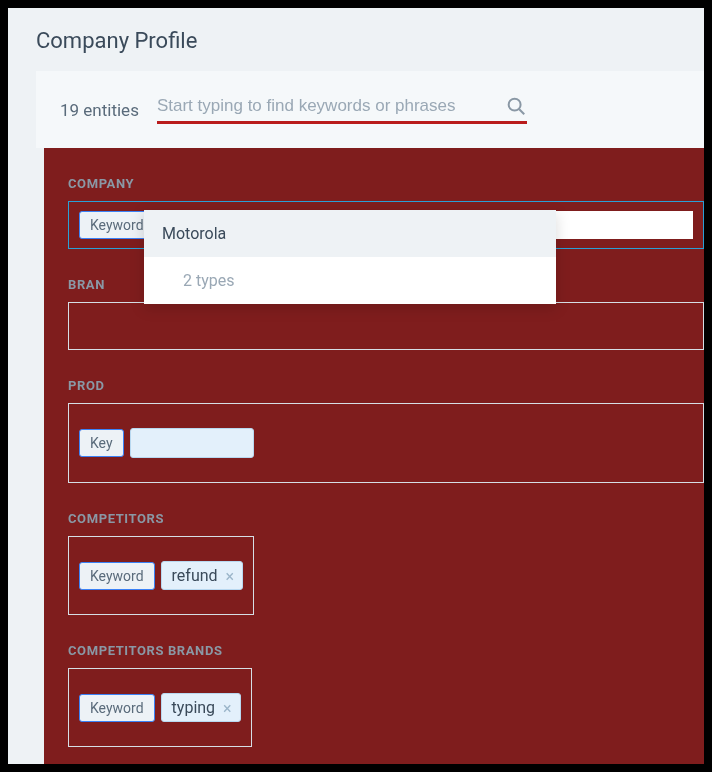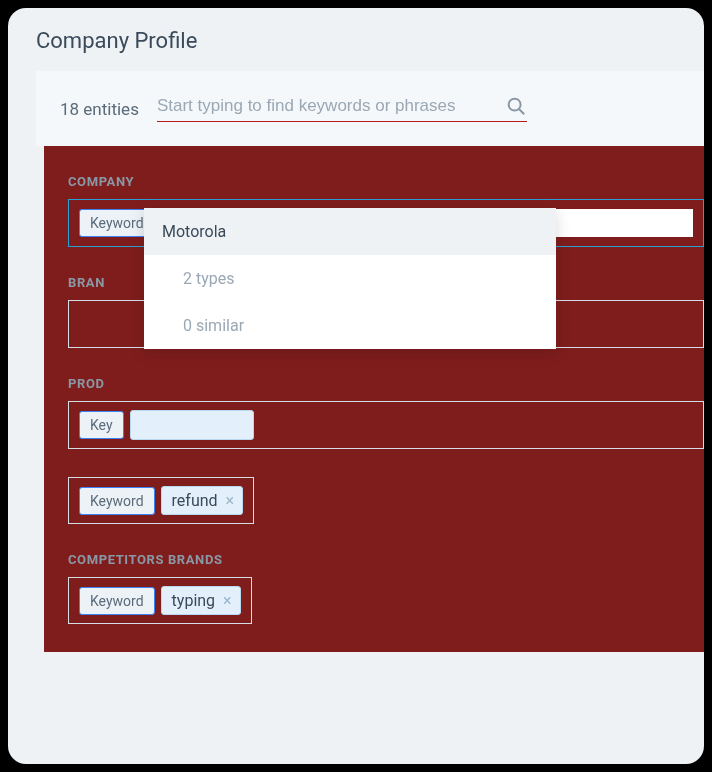--- a/index.html
+++ b/index.html
@@ -8,21 +8,20 @@
       background: #000;
       padding: 8px;
       width: 712px;
       height: 772px;
     }
     .window {
       background: #eef2f5;
       width: 100%;
       height: 100%;
       overflow: hidden;
-      border-radius: 18px;
     }
     .header {
       padding: 20px 28px 18px;
     }
     .header-title {
       font-size: 22px;
       color: #3a4a5a;
       font-weight: 400;
     }
     .panel {
@@ -36,21 +35,21 @@
       gap: 18px;
     }
     .entity-count {
       color: #5a6b7b;
       font-size: 17px;
       white-space: nowrap;
     }
     .search-input-wrap {
       display: flex;
       align-items: center;
-      border-bottom: 1px solid #b91c1c;
+      border-bottom: 3px solid #b91c1c;
       flex: 0 0 auto;
       width: 370px;
       padding-bottom: 4px;
     }
     .search-input {
       border: none;
       background: transparent;
       font-size: 17px;
       color: #9aa8b5;
       flex: 1;
@@ -91,21 +90,21 @@
     .type-badge {
       background: #edf2f6;
       border: 1px solid #3b82f6;
       color: #5a6b7b;
       font-size: 14px;
       padding: 5px 10px;
       border-radius: 3px;
     }
     .chip {
       display: inline-flex;
-      align-items: center;
+      align-items: flex-end;
       background: #e3f0fb;
       border: 1px solid #b8d8f0;
       border-radius: 3px;
       padding: 4px 6px 4px 10px;
       font-size: 16px;
       color: #3a4a5a;
       gap: 6px;
     }
     .chip.selected {
       border: 1px solid #2a9fd6;
@@ -155,35 +154,35 @@
       width: 124px;
       height: 30px;
       border: 1px solid #b8d8f0;
       background: #e3f0fb;
       border-radius: 3px;
     }
     .product-row {
       display: flex;
       align-items: center;
       gap: 6px;
-      padding: 8px 10px;
+      padding: 24px 10px;
       border: 1px solid #d6dee5;
     }
   </style>
 </head>
 <body>
 
 <div class="window">
   <div class="header">
     <h1 class="header-title">Company Profile</h1>
   </div>
 
   <div class="panel">
     <div class="search-row">
-      <span class="entity-count">18 entities</span>
+      <span class="entity-count">19 entities</span>
       <div class="search-input-wrap">
         <input class="search-input" placeholder="Start typing to find keywords or phrases" style="">
         <svg class="search-icon" viewBox="0 0 24 24" fill="none" stroke="currentColor" stroke-width="2.2">
           <circle cx="10.5" cy="10.5" r="6.5"></circle>
           <line x1="15.5" y1="15.5" x2="21" y2="21"></line>
         </svg>
       </div>
     </div>
   </div>
 
@@ -201,37 +200,37 @@
           <span>Motorola</span>
           <span class="chip-close">×</span>
         </span>
         <input class="tag-input" placeholder="Enter keyword or phrase" style="">
       </div>
     </div>
 
     <div class="dropdown">
       <div class="dropdown-item highlight">Motorola</div>
       <div class="dropdown-item muted">2 types</div>
-      <div class="dropdown-item muted">0 similar</div>
     </div>
 
     <div class="section">
       <div class="section-label">BRAN</div>
       <div class="tag-row"></div>
     </div>
 
     <div class="section">
       <div class="section-label">PROD</div>
       <div class="product-row">
         <span class="type-badge">Key</span>
         <span class="ghost-chip"></span>
       </div>
     </div>
 
     <div class="section">
+      <div class="section-label">COMPETITORS</div>
       <div class="product-row" style="display:inline-flex;width:auto;">
         <span class="type-badge">Keyword</span>
         <span class="chip">
           <span>refund</span>
           <span class="chip-close">×</span>
         </span>
       </div>
     </div>
 
     <div class="section" style="margin-bottom:0;">

